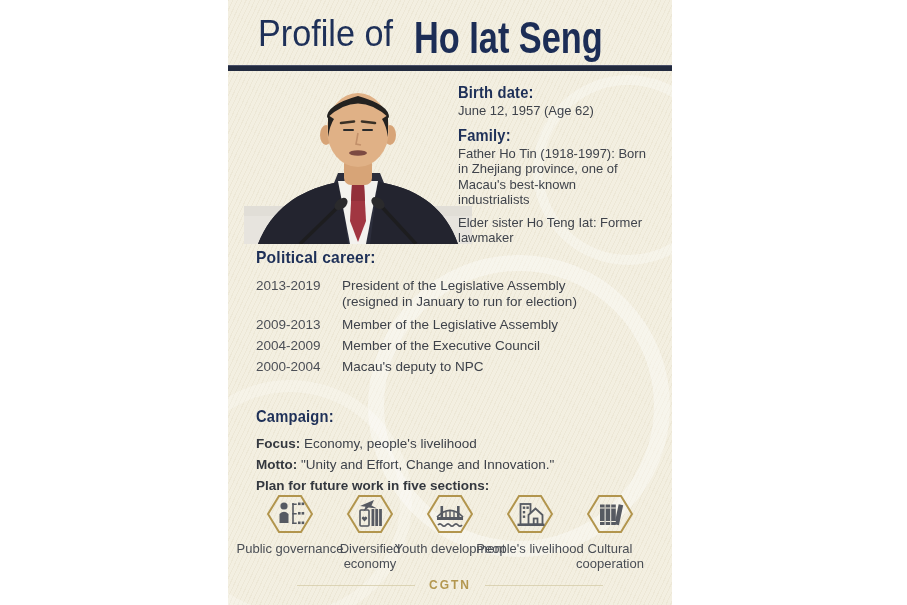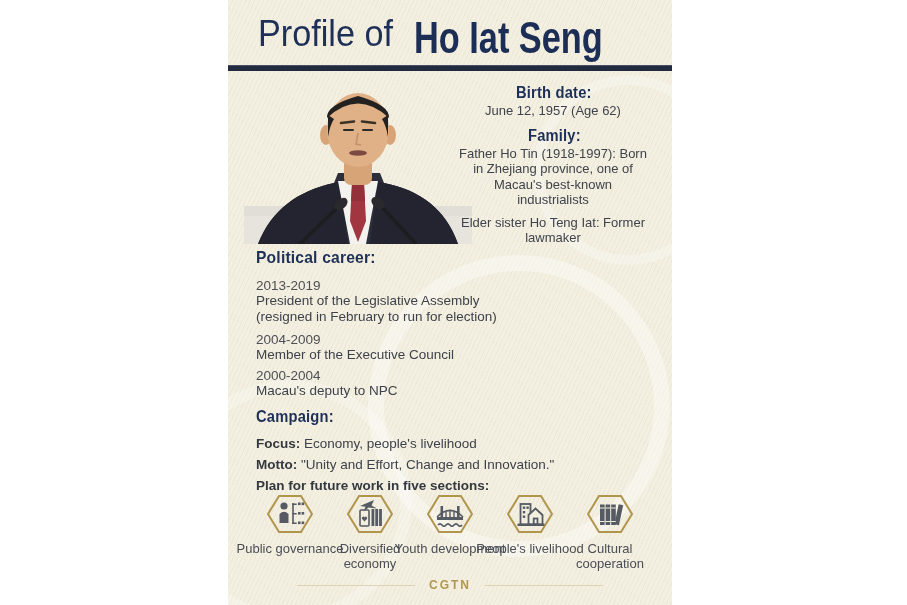--- a/index.html
+++ b/index.html
@@ -26,33 +26,33 @@
   .title-name{
     font-size:44px;font-weight:bold;color:#1c2d56;display:inline-block;
     transform:scaleX(.78);transform-origin:left bottom;margin-left:14px;letter-spacing:0px;
   }
   .rule{position:absolute;left:0;top:65px;width:444px;height:5px;background:#222a3e;border-top:1px solid #4a5068;}
 
   
   .portrait{position:absolute;left:16px;top:85px;width:228px;height:159px;}
 
   
-  .infocol{position:absolute;left:230px;top:84px;width:198px;text-align:center;}
+  .infocol{position:absolute;left:230px;top:84px;width:198px;}
   .hd{
     color:#1e3058;font-weight:bold;font-size:16px;display:inline-block;
     transform:scaleX(.92);transform-origin:left;letter-spacing:.2px;
   }
   .body-txt{font-size:13px;line-height:15.5px;color:#3f434b;}
   .infocol .body-txt{margin:1px 0 8px 0;width:190px;}
   .infocol .fam{margin-bottom:7px;}
 
   
   .career{position:absolute;left:28px;top:248px;width:404px;}
   .career .hd{font-size:17px;margin-bottom:6px;}
-  .crow{display:flex;margin-bottom:5px;flex-direction:column;}
+  .crow{display:flex;margin-bottom:5px;}
   .crow.spaced{margin-bottom:7px;}
   .cyears{width:86px;flex:none;font-size:13.5px;color:#4c4f56;}
   .cdesc{font-size:13.5px;color:#3e424a;line-height:16px;}
 
   
   .campaign{position:absolute;left:28px;top:408px;width:404px;}
   .campaign .hd{font-size:16px;margin-bottom:6px;}
   .cline{font-size:13.5px;color:#3e424a;margin-bottom:6px;}
   .cline b{color:#34383f;}
   .plan{font-weight:bold;color:#34383f;}
@@ -129,22 +129,26 @@
     <div class="body-txt fam">Elder sister Ho Teng Iat: Former lawmaker</div>
   </div>
 
   <div class="career">
     <span class="hd">Political career:</span>
     <div style="height:4px"></div>
     <div class="crow spaced">
       <div class="cyears">2013-2019</div>
       <div class="cdesc">
         <div>President of the Legislative Assembly</div>
-        <div>(resigned in February to run for election)</div>
+        <div>(resigned in January to run for election)</div>
       </div>
+    </div>
+    <div class="crow">
+      <div class="cyears">2009-2013</div>
+      <div class="cdesc">Member of the Legislative Assembly</div>
     </div>
     <div class="crow">
       <div class="cyears">2004-2009</div>
       <div class="cdesc">Member of the Executive Council</div>
     </div>
     <div class="crow">
       <div class="cyears">2000-2004</div>
       <div class="cdesc">Macau's deputy to NPC</div>
     </div>
   </div>

